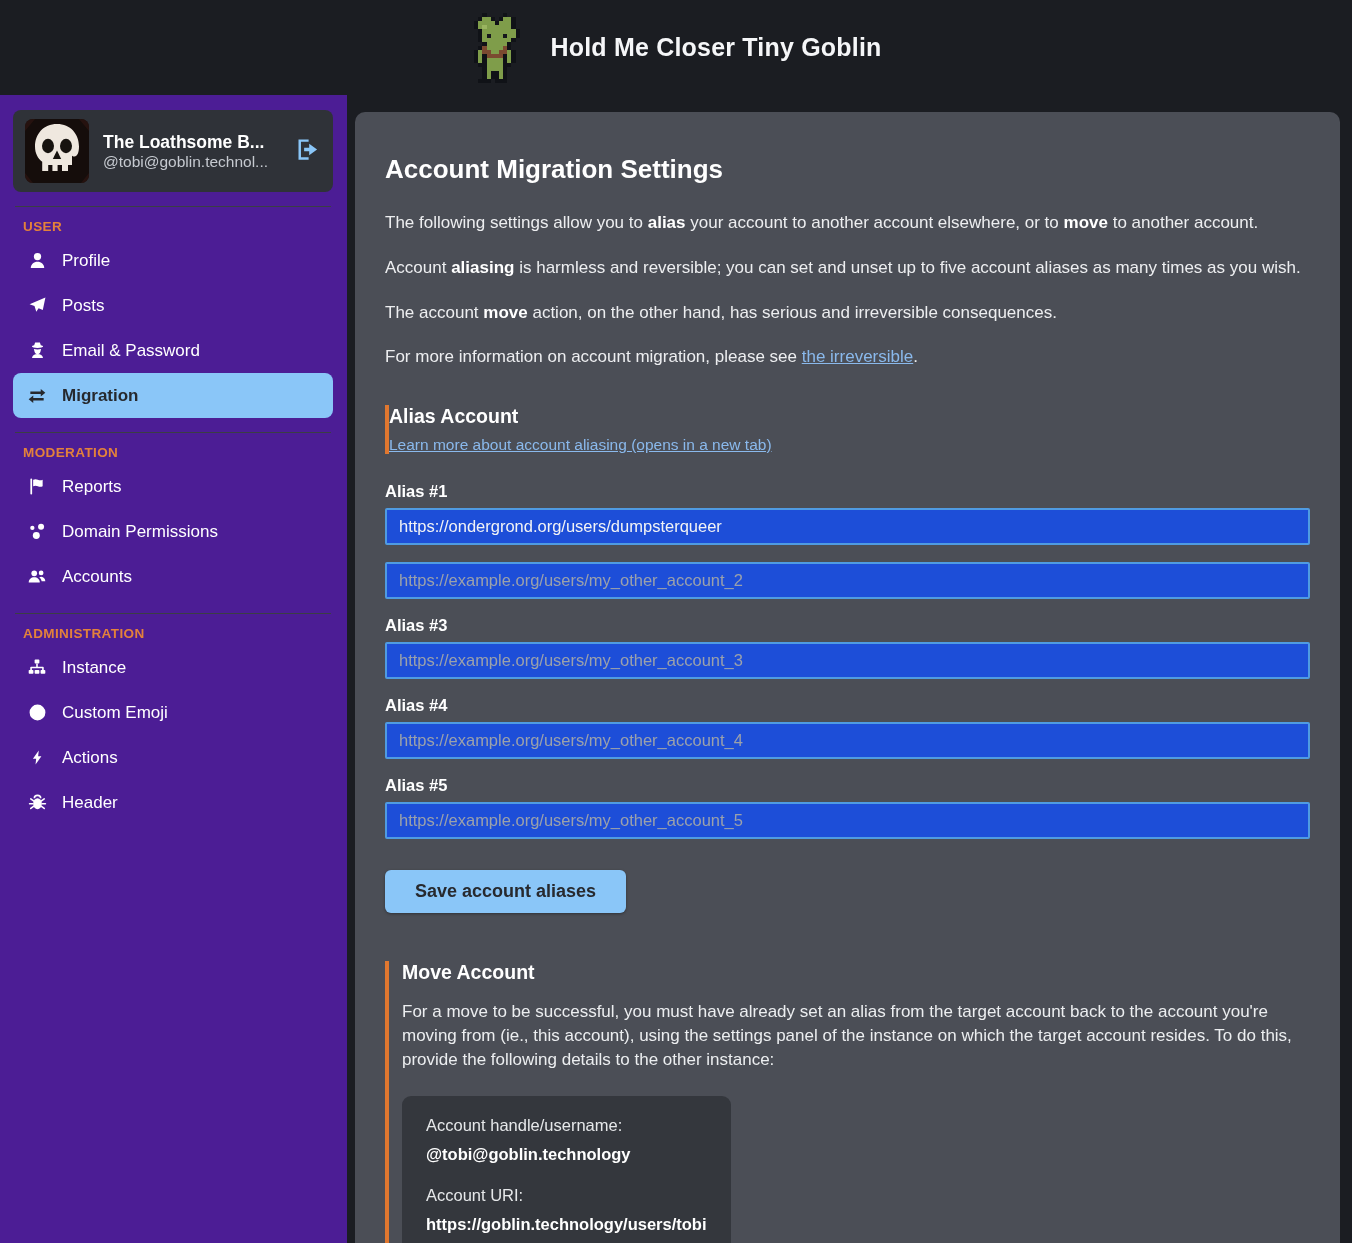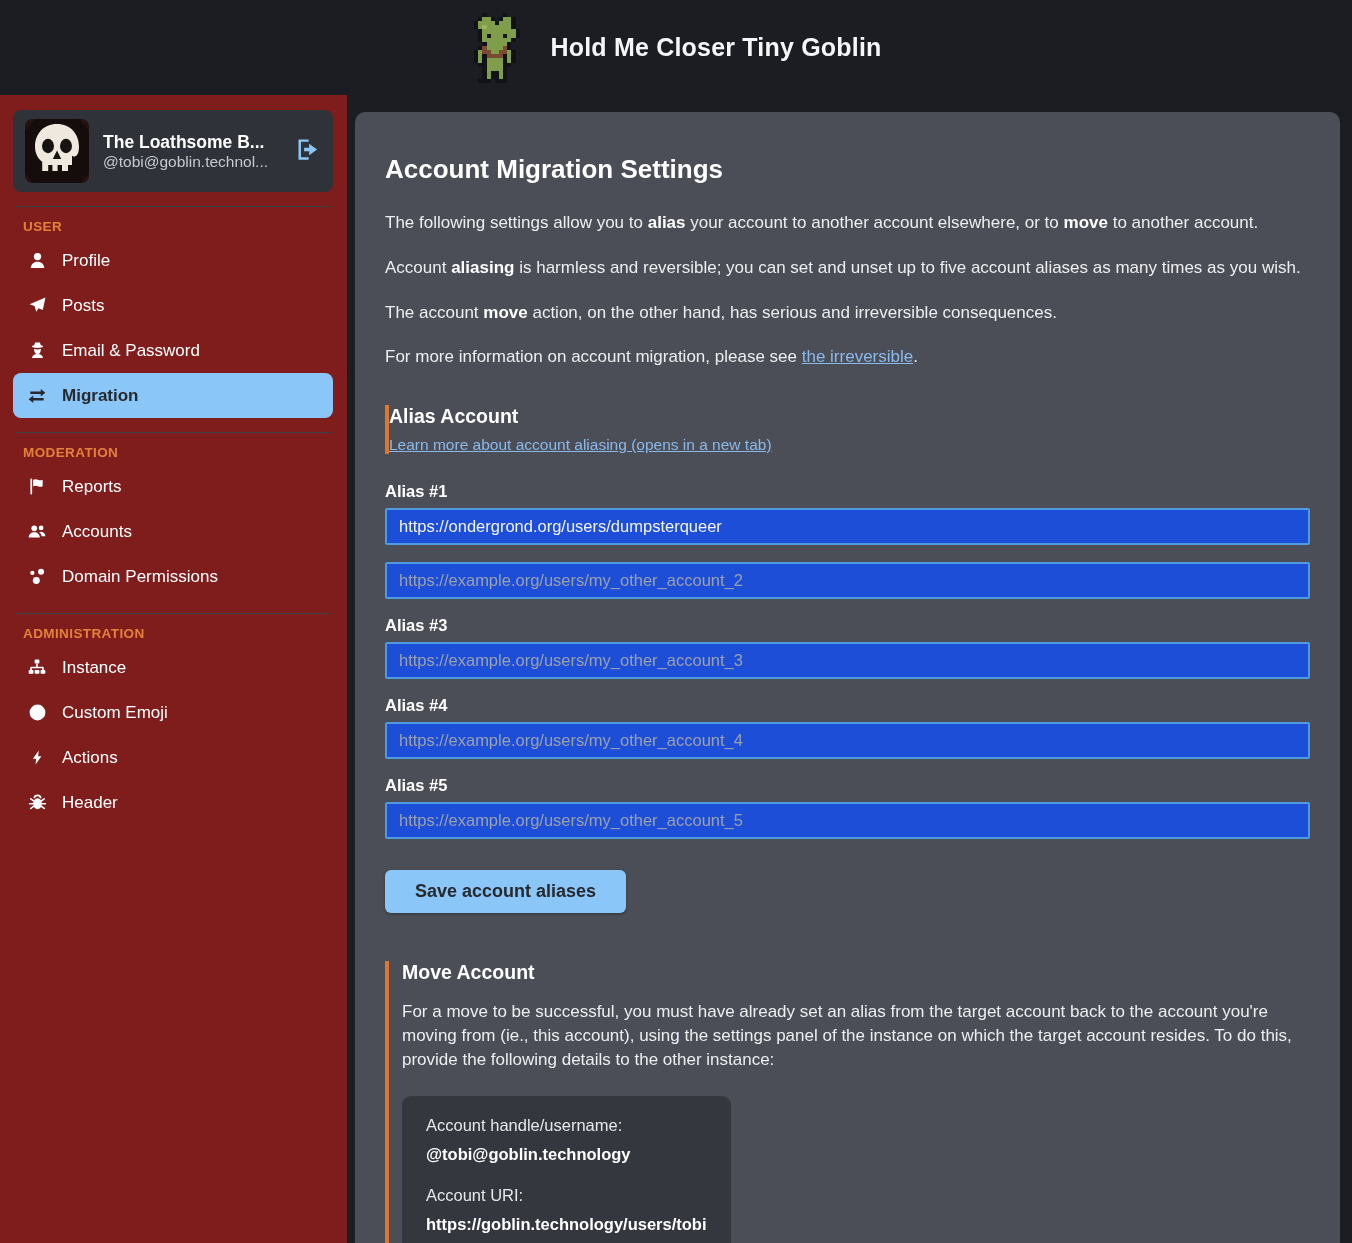--- a/index.html
+++ b/index.html
@@ -8,21 +8,21 @@
     background:#1b1d22;
     font-family:"Liberation Sans","DejaVu Sans",sans-serif;
     color:#eceef0;
   }
   
   .topbar { height:95px; display:flex; align-items:center; justify-content:center; gap:22px; }
   .topbar h1 { font-size:25px; font-weight:700; color:#f5f6f8; letter-spacing:.2px; }
   .goblin { display:block; }
   
   .layout { display:flex; align-items:flex-start; height:1148px; }
-  .sidebar { width:347px; flex-shrink:0; background:#7f1d1d; height:100%; padding:15px 14px 0 13px; }
+  .sidebar { width:347px; flex-shrink:0; background:#4c1d95; height:100%; padding:15px 14px 0 13px; }
   
   .user-card { background:#2f3238; border-radius:8px; padding:9px 12px; display:flex; align-items:center; gap:14px; cursor:pointer; }
   .avatar { width:64px; height:64px; border-radius:8px; overflow:hidden; flex-shrink:0; }
   .uc-text { min-width:0; flex:1; }
   .uc-name { font-size:17.5px; font-weight:700; color:#fff; white-space:nowrap; margin-bottom:5px; }
   .uc-handle { font-size:15.5px; color:#c6cad0; white-space:nowrap; }
   .logout { background:none; border:none; color:#8ac6f8; padding:0; margin-left:2px; cursor:pointer; flex-shrink:0; }
   .sidebar hr { border:0; border-top:1px solid #3b3e44; margin:14px 2px 4px 2px; }
   .group-label { color:#e3813b; font-size:13.5px; font-weight:700; letter-spacing:.4px; margin:12px 0 4px 10px; }
   .nav-item { display:flex; align-items:center; gap:15px; padding:0 14px; height:45px; color:#fff; font-size:17px; text-decoration:none; border-radius:8px; cursor:pointer; }
@@ -225,38 +225,38 @@
         <span class="ic">
           <svg width="19" height="19" viewBox="0 0 24 24">
               <rect x="3" y="2" width="2.2" height="20" rx="1"></rect>
               <path d="M6.5 3.5c2-1 4-1 6 0s4 1 6 0v8.2c-2 1-4 1-6 0s-4-1-6 0V3.5z"></path>
             </svg>
         </span>
         <span>Reports</span>
       </a>
       <a class="nav-item">
         <span class="ic">
+          <svg width="19" height="19" viewBox="0 0 24 24">
+              <circle cx="5.5" cy="7.5" r="2.7"></circle>
+              <circle cx="16.5" cy="6" r="3.8"></circle>
+              <circle cx="10.5" cy="17" r="4.4"></circle>
+            </svg>
+        </span>
+        <span>Domain Permissions</span>
+      </a>
+      <a class="nav-item">
+        <span class="ic">
           <svg width="21" height="19" viewBox="0 0 24 24">
               <circle cx="8.5" cy="8" r="3.6"></circle>
               <path d="M1.5 19.5c0-3.9 3.1-6.5 7-6.5s7 2.6 7 6.5z"></path>
               <circle cx="17.2" cy="7.5" r="3"></circle>
               <path d="M17.5 12.4c2.9.3 5 2.5 5 5.6h-4.7c-.3-2.2-1.4-4-3.1-5.1a9 9 0 0 1 2.8-.5z"></path>
             </svg>
         </span>
         <span>Accounts</span>
-      </a>
-      <a class="nav-item">
-        <span class="ic">
-          <svg width="19" height="19" viewBox="0 0 24 24">
-              <circle cx="5.5" cy="7.5" r="2.7"></circle>
-              <circle cx="16.5" cy="6" r="3.8"></circle>
-              <circle cx="10.5" cy="17" r="4.4"></circle>
-            </svg>
-        </span>
-        <span>Domain Permissions</span>
       </a>
     </div>
 
     <hr>
 
     <div class="nav-group">
       <div class="group-label">ADMINISTRATION</div>
       <a class="nav-item">
         <span class="ic">
           <svg width="20" height="19" viewBox="0 0 24 24">

